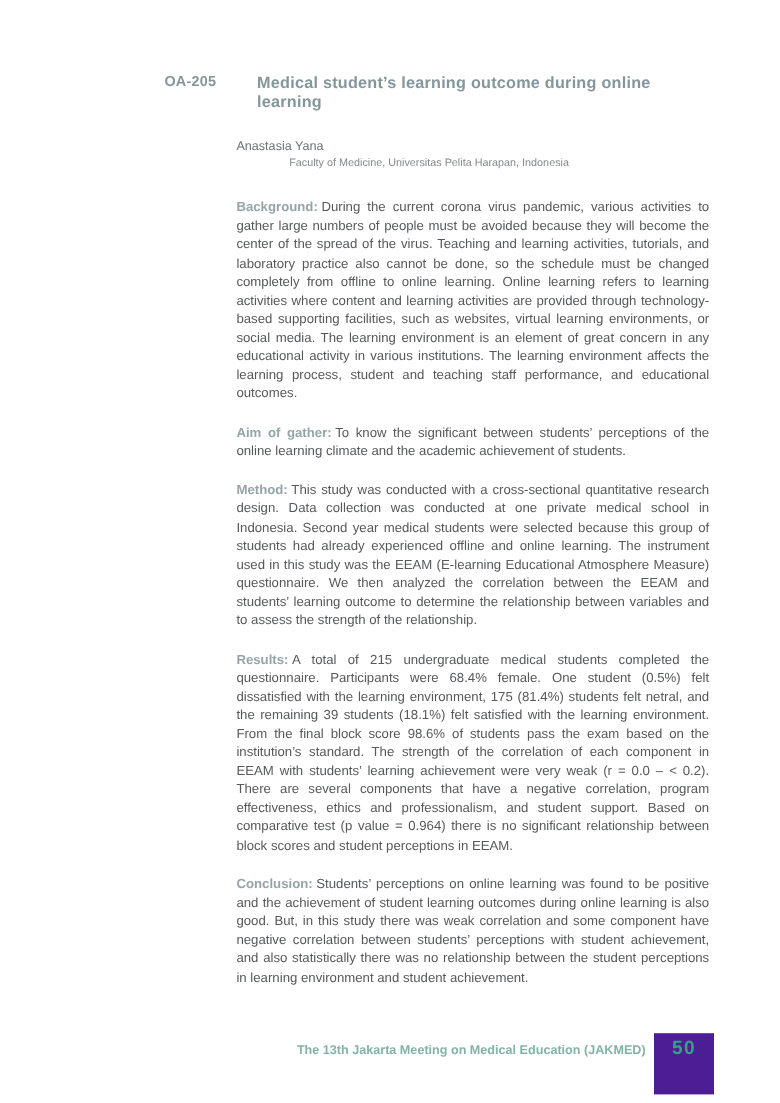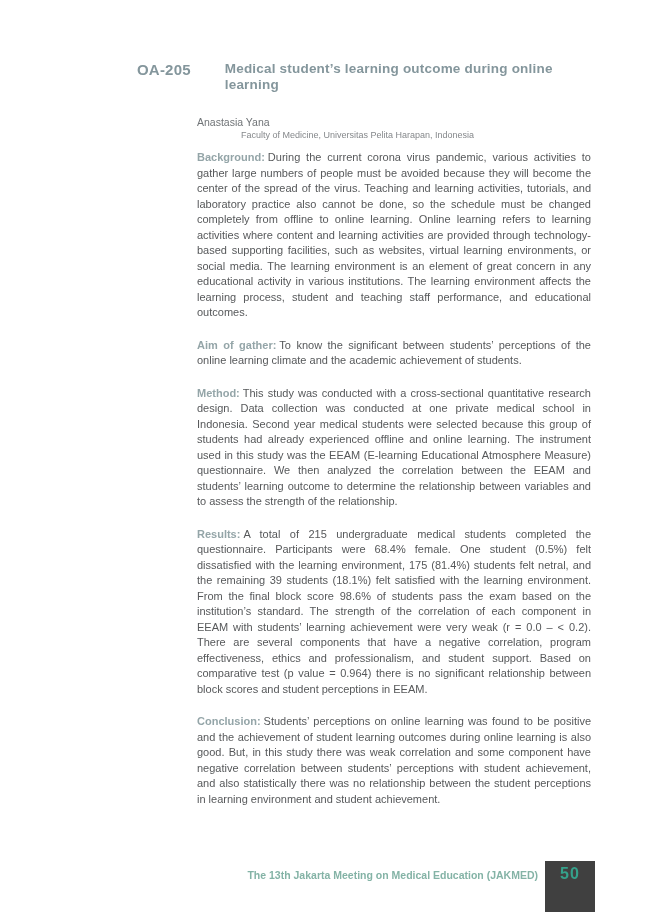--- a/index.html
+++ b/index.html
@@ -17,21 +17,21 @@
   .header-row {
     position: absolute;
     top: 61px;
     left: 137px;
     width: 460px;
     display: flex;
     align-items: flex-start;
     gap: 14px;
   }
   .abstract-code {
-    font-size: 15px;
+    font-size: 12px;
     font-weight: 700;
     color: #84969c;
     white-space: nowrap;
     letter-spacing: 0.2px;
   }
   .title {
     font-size: 13.5px;
     font-weight: 700;
     color: #84969c;
     letter-spacing: 0.2px;
@@ -63,20 +63,21 @@
     top: 150px;
     left: 197px;
     width: 394px;
   }
   .para {
     font-size: 11px;
     line-height: 15.5px;
     color: #56585a;
     text-align: justify;
     margin-bottom: 17px;
+    margin-top: 16px;
   }
   .sec-label {
     font-weight: 700;
     color: #94a5a8;
     padding-right: 3px;
   }
 
   .footer-bar {
     position: absolute;
     left: 0;
@@ -93,21 +94,21 @@
     font-weight: 700;
     color: #84b3a6;
     white-space: nowrap;
   }
   .page-box {
     position: absolute;
     top: 0;
     right: 55px;
     width: 50px;
     height: 51px;
-    background: #404040;
+    background: #4c1d95;
     text-align: center;
   }
   .page-number {
     display: inline-block;
     margin-top: 4px;
     font-size: 16px;
     font-weight: 800;
     letter-spacing: 1px;
     color: #35a18b;
   }

